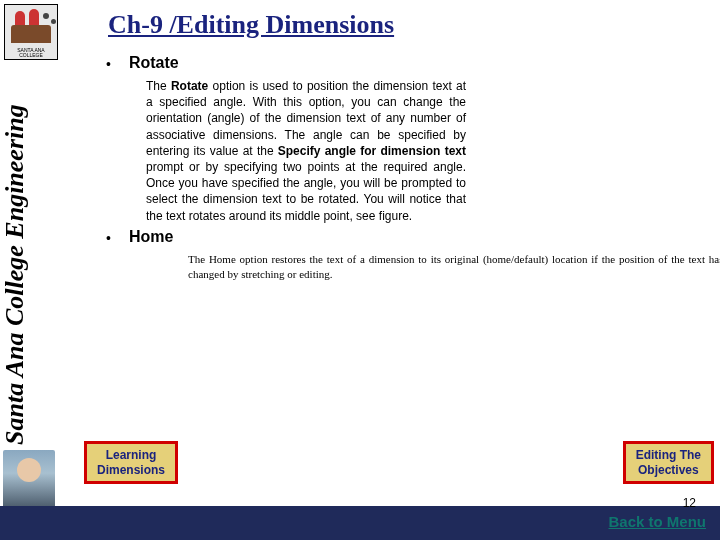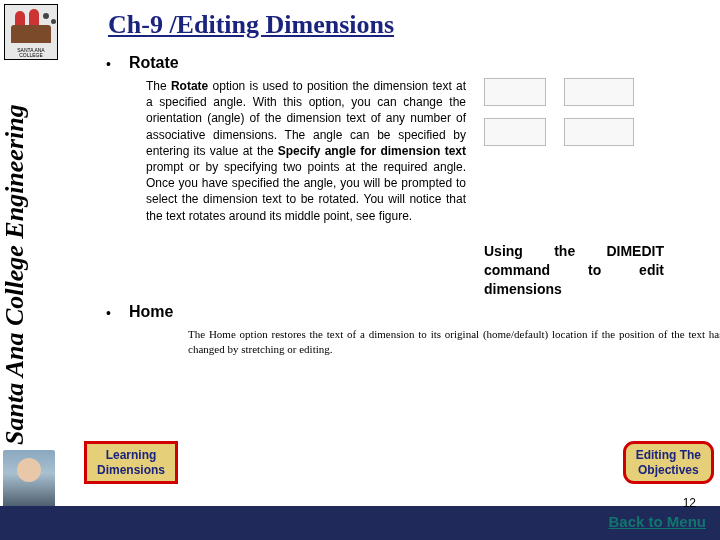--- a/index.html
+++ b/index.html
@@ -156,21 +156,21 @@
     border: 3px solid #d00000;
     background: #e5d079;
     padding: 4px 10px;
     font-size: 12px;
     font-weight: bold;
     color: #1a237e;
     text-align: center;
     line-height: 1.2;
     cursor: pointer;
   }
-  .nav-btn.right { margin-right: 6px; border-radius: 11px; }
+  .nav-btn.right { margin-right: 6px; }
   .pagenum {
     position: absolute;
     right: 24px;
     bottom: 30px;
     font-size: 12px;
     color: #000;
   }
   .back-link {
     position: absolute;
     right: 14px;
@@ -206,31 +206,20 @@
 
   <div class="bullet-row">
     <span class="bullet-dot">•</span>
     <span class="bullet-head">Rotate</span>
   </div>
 
   <div class="content-row">
     <div class="body-text">
       <span>The </span><span class="bold">Rotate</span><span> option is used to position the dimension text at a specified angle. With this option, you can change the orientation (angle) of the dimension text of any number of associative dimensions. The angle can be specified by entering its value at the </span><span class="bold">Specify angle for dimension text</span><span> prompt or by specifying two points at the required angle. Once you have specified the angle, you will be prompted to select the dimension text to be rotated. You will notice that the text rotates around its middle point, see figure.</span>
     </div>
-    <div class="figure-col">
-      <div class="figure-placeholder">
-        <div class="fp-box" style="left:0;top:0;width:62px;height:28px;"></div>
-        <div class="fp-box" style="left:80px;top:0;width:70px;height:28px;"></div>
-        <div class="fp-box" style="left:0;top:40px;width:62px;height:28px;"></div>
-        <div class="fp-box" style="left:80px;top:40px;width:70px;height:28px;"></div>
-      </div>
-      <div class="caption">
-        <span>Using the </span><span>DIMEDIT</span><span> command to edit dimensions</span>
-      </div>
-    </div>
   </div>
 
   <div class="bullet-row" style="margin-top:4px;">
     <span class="bullet-dot">•</span>
     <span class="bullet-head">Home</span>
   </div>
 
   <div class="home-text">The Home option restores the text of a dimension to its original (home/default) location if the position of the text has been changed by stretching or editing.</div>
 </div>
 

